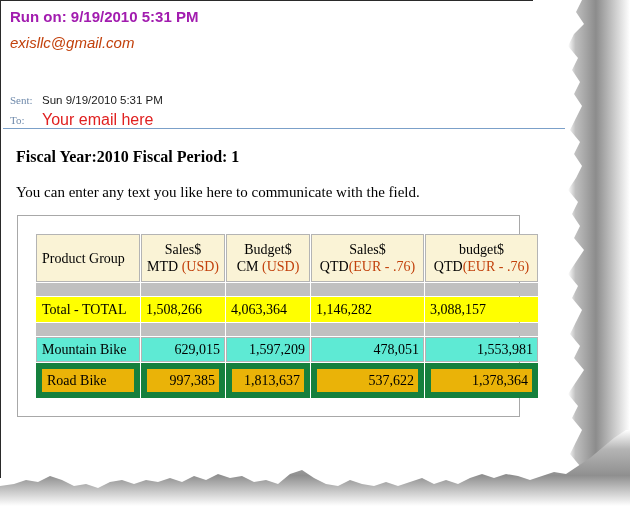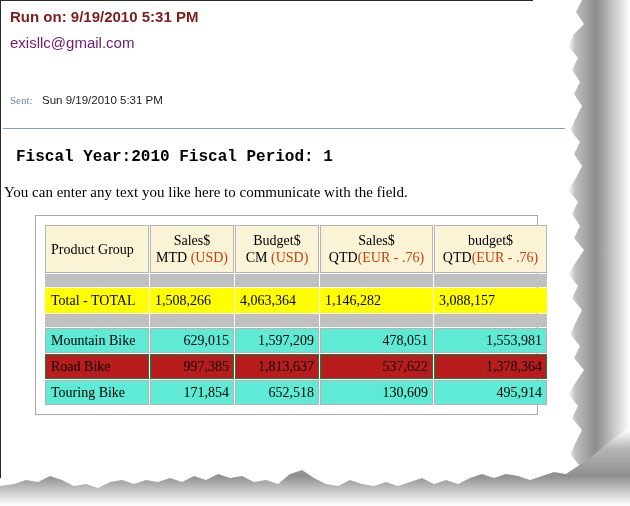--- a/index.html
+++ b/index.html
@@ -30,31 +30,32 @@
     background: #2a2a2a;
   }
 
   
   .run-on {
     position: absolute;
     left: 10px; top: 8px;
     font-family: "Liberation Sans", "DejaVu Sans", sans-serif;
     font-size: 15px;
     font-weight: bold;
-    color: #7f1d1d;
+    color: #a21caf;
     letter-spacing: 0px;
     white-space: nowrap;
   }
   .from-addr {
     position: absolute;
     left: 10px; top: 34px;
     font-family: "Liberation Sans", "DejaVu Sans", sans-serif;
     font-size: 15px;
-    color: #701a75;
-    white-space: nowrap;
+    color: #c2410c;
+    white-space: nowrap;
+    font-style: italic;
   }
 
   .meta {
     position: absolute;
     left: 10px; top: 93px;
     width: 480px;
   }
   .meta-row {
     display: flex;
     align-items: baseline;
@@ -88,45 +89,44 @@
     position: absolute;
     left: 3px; top: 128px;
     width: 562px; height: 1px;
     background: #7ba0c9;
   }
 
   
   .fiscal {
     position: absolute;
     left: 16px; top: 148px;
-    font-family: Liberation Mono, monospace;
+    font-family: Liberation Serif, serif;
     font-size: 16px;
     font-weight: bold;
     color: #000000;
     white-space: nowrap;
   }
   .freetext {
     position: absolute;
-    left: 4px; top: 184px;
+    left: 16px; top: 184px;
     font-family: "Liberation Serif", "DejaVu Serif", serif;
     font-size: 15px;
     color: #000000;
     white-space: nowrap;
   }
 
   
   .report-wrap {
     position: absolute;
     left: 17px; top: 215px;
     width: 503px;
     border: 1px solid #a8a8a8;
     background: #ffffff;
-    padding: 8px;
+    padding: 17px;
     box-sizing: border-box;
-    margin-left: 18px;
   }
   table.report {
     border-collapse: separate;
     border-spacing: 1px;
     width: 100%;
     table-layout: fixed;
     font-family: "Liberation Serif", "DejaVu Serif", serif;
     font-size: 14px;
     color: #000000;
   }
@@ -184,22 +184,22 @@
   tr.data td {
     height: 21px;
     text-align: right;
     background: #5eead4;
   }
   tr.data td.rowlabel {
     text-align: left;
     padding-left: 5px;
   }
   tr.data.alt td {
-    background: #b91c1c;
-    border: 1px solid #15803d;
+    background: #eab308;
+    border: 6px solid #15803d;
   }
 
   
   .torn-right {
     position: absolute;
     top: 0;
     left: 530px;
     width: 100px;
     height: 506px;
     pointer-events: none;
@@ -221,20 +221,24 @@
   <div class="frame-top"></div>
   <div class="frame-left"></div>
 
   <div class="run-on">Run on: 9/19/2010 5:31 PM</div>
   <div class="from-addr">exisllc@gmail.com</div>
 
   <div class="meta">
     <div class="meta-row">
       <span class="meta-label">Sent:</span>
       <span class="meta-value-sent">Sun 9/19/2010 5:31 PM</span>
+    </div>
+    <div class="meta-row">
+      <span class="meta-label">To:</span>
+      <span class="meta-value-to">Your email here</span>
     </div>
   </div>
   <div class="meta-rule"></div>
 
   <div class="fiscal">Fiscal Year:2010 Fiscal Period: 1</div>
   <div class="freetext">You can enter any text you like here to communicate with the field.</div>
 
   <div class="report-wrap">
     <table class="report">
       <colgroup>
@@ -296,27 +300,20 @@
           <td>1,597,209</td>
           <td>478,051</td>
           <td>1,553,981</td>
         </tr>
         <tr class="data alt">
           <td class="rowlabel">Road Bike</td>
           <td>997,385</td>
           <td>1,813,637</td>
           <td>537,622</td>
           <td>1,378,364</td>
-        </tr>
-        <tr class="data">
-          <td class="rowlabel">Touring Bike</td>
-          <td>171,854</td>
-          <td>652,518</td>
-          <td>130,609</td>
-          <td>495,914</td>
         </tr>
       </tbody>
     </table>
   </div>
 
   <svg class="torn-right" viewBox="0 0 100 506" preserveAspectRatio="none" xmlns="http://www.w3.org/2000/svg">
     <defs>
       <linearGradient id="gr" x1="0" y1="0" x2="1" y2="0">
         <stop offset="0%" stop-color="#ffffff"></stop>
         <stop offset="12%" stop-color="#bfbfbf"></stop>

